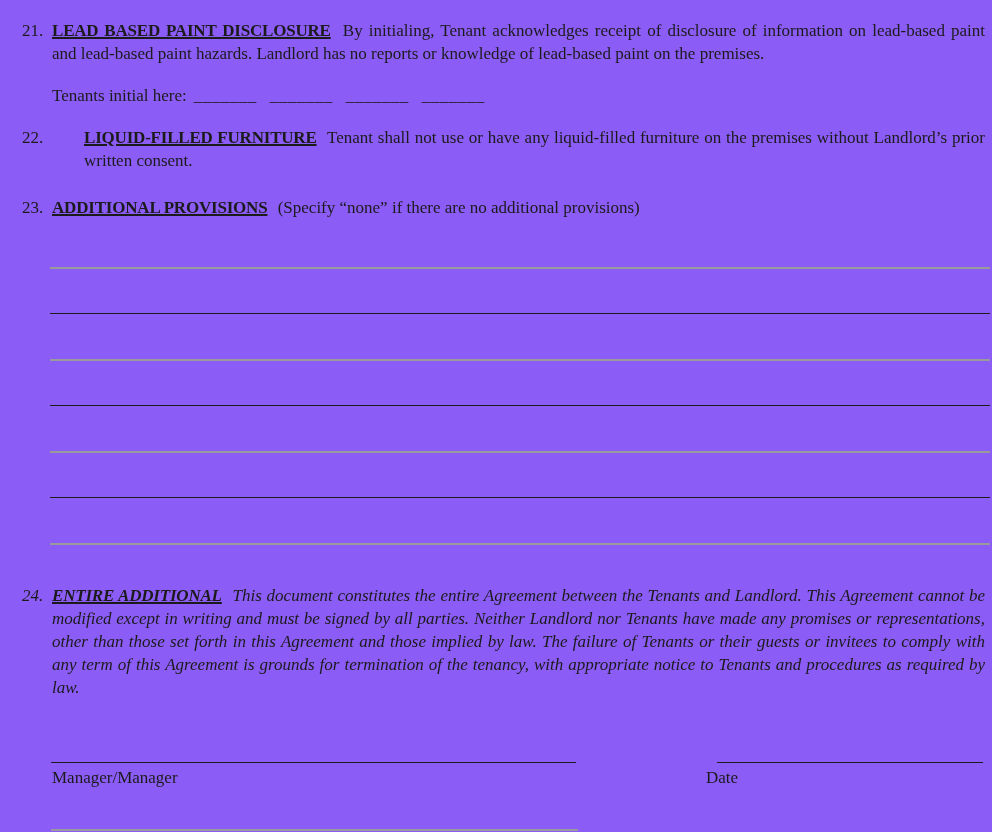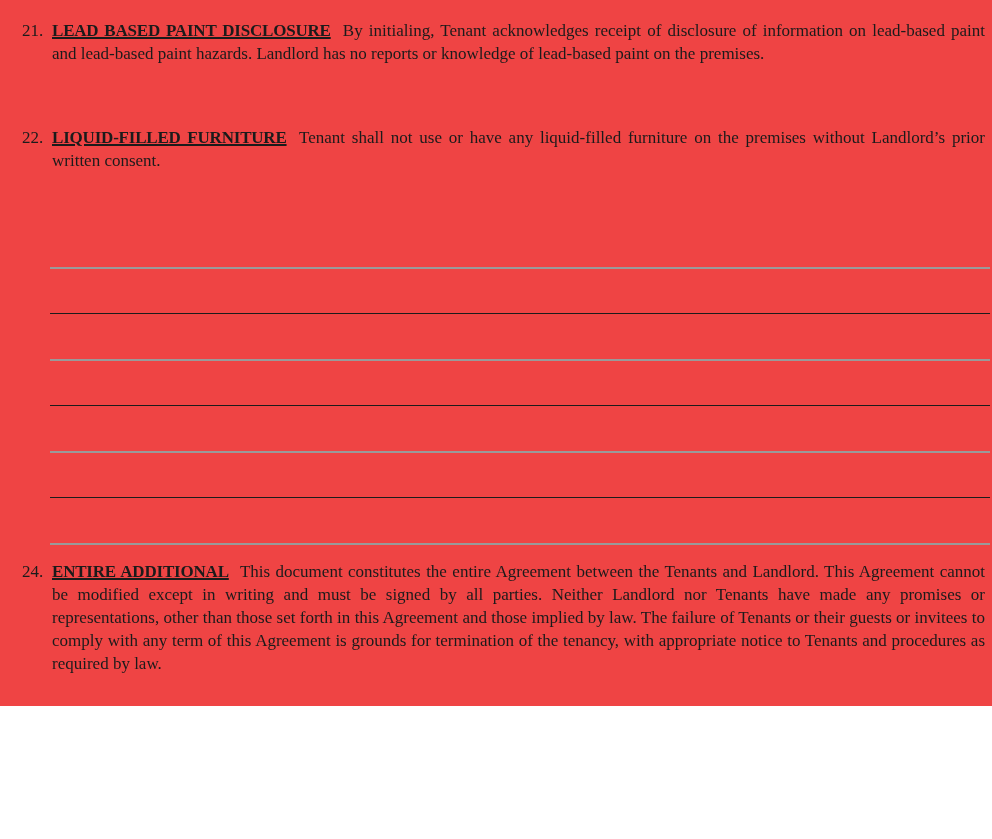--- a/index.html
+++ b/index.html
@@ -1,20 +1,20 @@
 <!DOCTYPE html>
 <html style="--line-dark: #1c1c1c; --line-gray: #9a9a9a;"><head>
 <meta charset="utf-8">
 <style>
   html, body { margin: 0; padding: 0; background: #ffffff; }
   .page {
     position: relative;
     width: 992px;
-    height: 706px;
-    background: #ef4444;
+    height: 832px;
+    background: #8b5cf6;
     font-family: "Liberation Serif", "DejaVu Serif", serif;
     font-size: 17px;
     line-height: 23px;
     color: #1b1b1b;
     overflow: hidden;
   }
   .sec {
     position: absolute;
     left: 22px;
     width: 963px;
@@ -32,34 +32,34 @@
   }
   #sec-initials {
     position: absolute;
     left: 52px;
     top: 84px;
     white-space: nowrap;
   }
   .blank { margin-left: 13px; letter-spacing: 0.5px; }
   .blank:first-of-type { margin-left: 7px; }
   #sec-21 { top: 19px; }
-  #sec-22 { top: 126px; }
+  #sec-22 { top: 126px; gap: 32px; }
   #sec-23 { top: 196px; }
   #provision-lines {
     position: absolute;
     left: 50px;
     top: 222px;
     width: 940px;
   }
   .pline {
     height: 44.5px;
     border-bottom: 1.6px solid var(--line-dark, #1c1c1c);
   }
   .pline:nth-child(odd) { border-bottom-color: var(--line-gray, #9a9a9a); border-bottom-width: 2px; }
-  #sec-24 { top: 560px; }
+  #sec-24 { top: 584px; font-style: italic; }
   .sigline {
     position: absolute;
     height: 0;
     border-top: 1.6px solid #1b1b1b;
   }
   #landlord-line { top: 762px; left: 51px; width: 525px; }
   #date-line     { top: 762px; left: 717px; width: 266px; }
   .siglabel { position: absolute; }
   #landlord-label { top: 766px; left: 52px; }
   #date-label     { top: 766px; left: 706px; }
@@ -76,29 +76,39 @@
 <div class="page">
 
   <div class="sec" id="sec-21">
     <span class="num">21.</span>
     <div class="content">
       <span class="heading">LEAD BASED PAINT DISCLOSURE</span>
       <span>By initialing, Tenant acknowledges receipt of disclosure of information on lead-based paint and lead-based paint hazards.  Landlord has no reports or knowledge of lead-based paint on the premises.</span>
     </div>
   </div>
 
+  <div id="sec-initials">
+    <span>Tenants initial here:</span><span><span class="blank">_______</span><span class="blank">_______</span><span class="blank">_______</span><span class="blank">_______</span></span>
+  </div>
 
   <div class="sec" id="sec-22">
     <span class="num">22.</span>
     <div class="content">
       <span class="heading">LIQUID-FILLED FURNITURE</span>
       <span>Tenant shall not use or have any liquid-filled furniture on the premises without Landlord’s prior written consent.</span>
     </div>
   </div>
 
+  <div class="sec" id="sec-23">
+    <span class="num">23.</span>
+    <div class="content nojust">
+      <span class="heading">ADDITIONAL PROVISIONS</span>
+      <span>(Specify “none” if there are no additional provisions)</span>
+    </div>
+  </div>
 
   <div id="provision-lines">
       <div class="pline"></div>
       <div class="pline"></div>
       <div class="pline"></div>
       <div class="pline"></div>
       <div class="pline"></div>
       <div class="pline"></div>
       <div class="pline"></div>
     </div>

